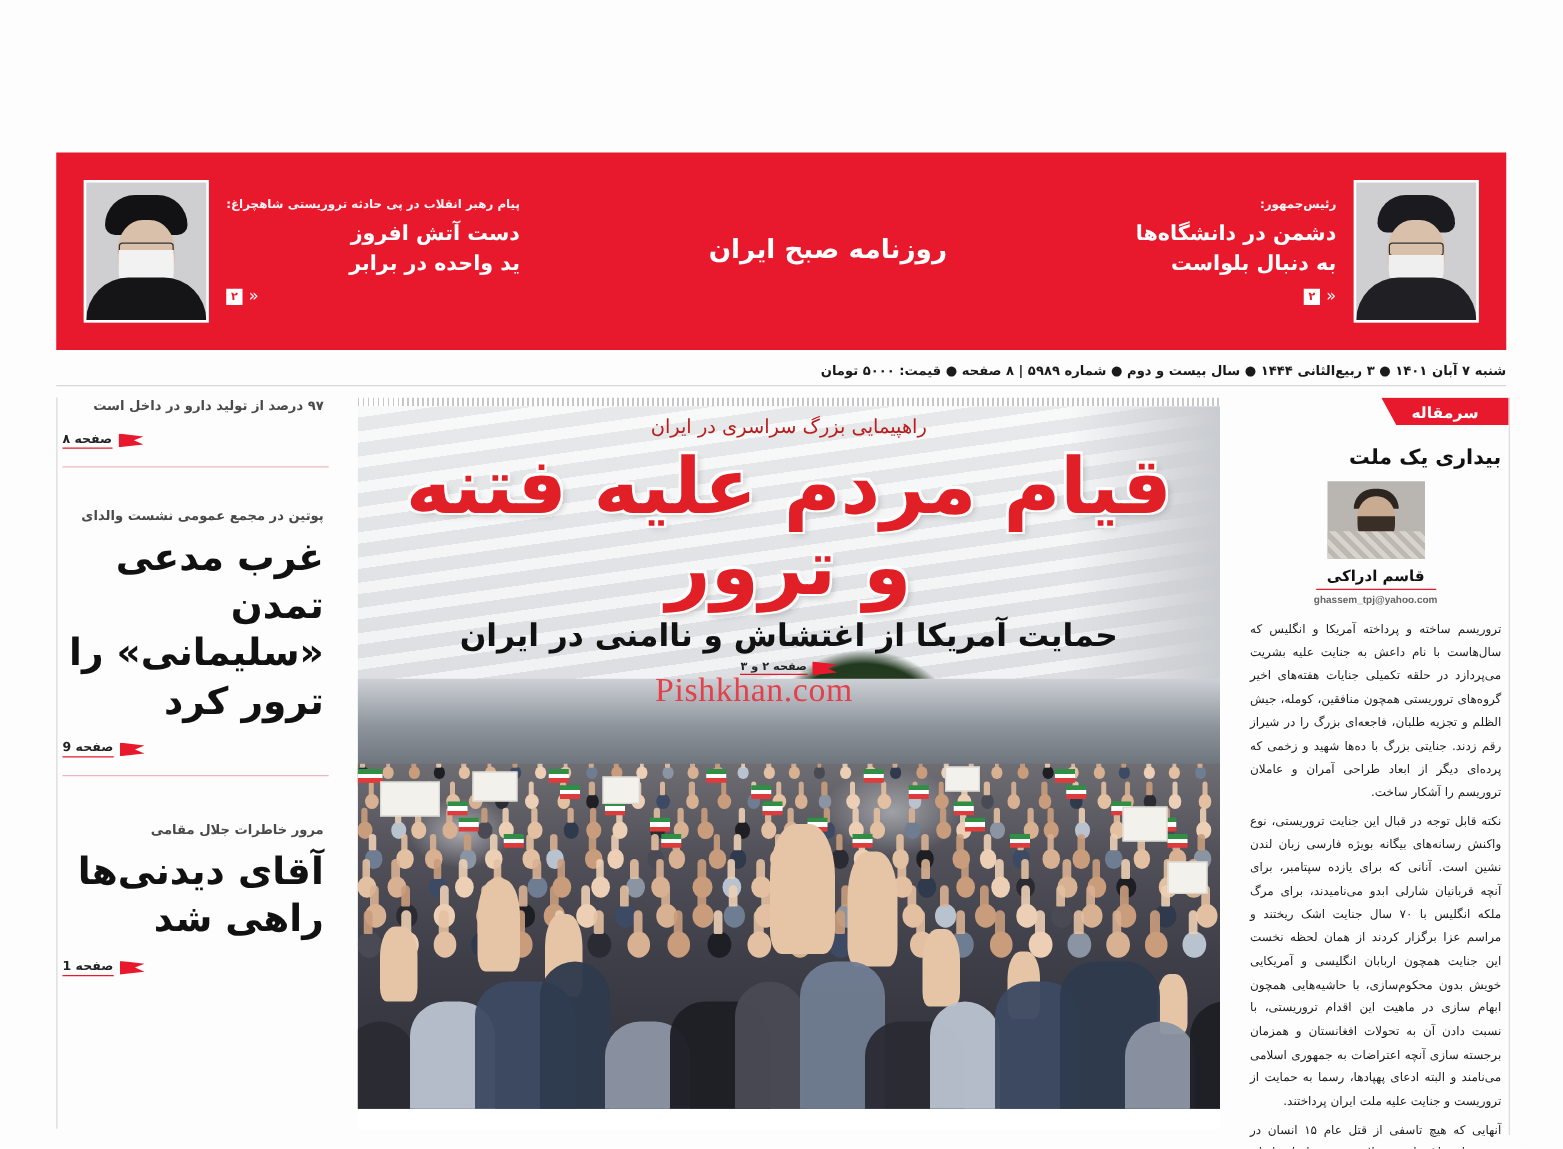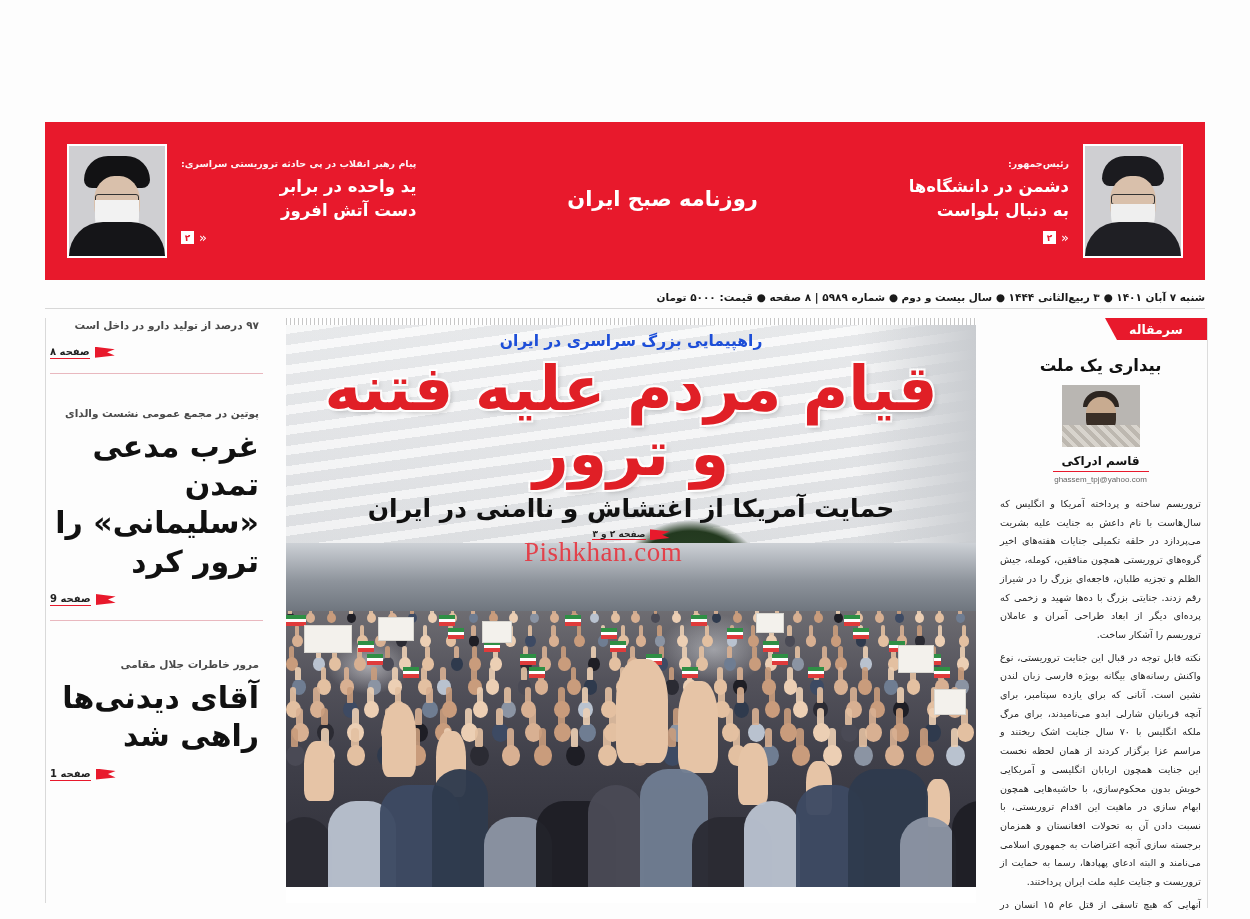--- a/index.html
+++ b/index.html
@@ -183,21 +183,21 @@
   .hand{
     position:absolute;background:#e6c4a6;border-radius:40% 40% 18% 18%;
   }
 
   
   .headline-block{
     position:absolute;left:0;top:14px;width:100%;text-align:center;
     padding:0 18px;box-sizing:border-box;
   }
   .hl-kicker{
-    font-size:15.5px;font-weight:700;color:#1d4ed8;margin-bottom:6px;
+    font-size:15.5px;font-weight:400;color:#b91c1c;margin-bottom:6px;
   }
   .hl-main{
     font-size:62px;font-weight:700;color:#e01f26;line-height:1.05;
     letter-spacing:-2px;
     text-shadow:
       2px 2px 0 rgba(255,255,255,.85),
       -2px -2px 0 rgba(255,255,255,.85),
       2px -2px 0 rgba(255,255,255,.85),
       -2px 2px 0 rgba(255,255,255,.85),
       3px 3px 5px rgba(0,0,0,.18);
@@ -226,21 +226,21 @@
     border-right:1px solid #dcdcdc;box-sizing:border-box;padding:0 6px 0 4px;
     text-align:right;
   }
   .ed-badge{
     position:relative;margin:0 -6px 0 auto;width:102px;height:22px;
     background:#e8192c;color:#fff;font-size:12.5px;font-weight:700;
     display:flex;align-items:center;justify-content:center;
     clip-path:polygon(0 0,100% 0,100% 100%,12px 100%);
   }
   .ed-title{
-    font-size:16.5px;font-weight:700;color:#111;text-align:center;
+    font-size:16.5px;font-weight:700;color:#111;text-align:right;
     margin:16px 0 10px;
   }
   .ed-photo{
     width:78px;height:62px;margin:0 auto;background:#b9b6b2;position:relative;overflow:hidden;
   }
   .ed-photo .ph-face{
     position:absolute;left:50%;top:12px;transform:translateX(-50%);
     width:30px;height:34px;border-radius:48%;background:#c8ab90;
   }
   .ed-photo .ph-hair{
@@ -256,20 +256,21 @@
     width:78px;height:22px;background:repeating-linear-gradient(45deg,#d8d4cd 0 4px,#bdb8b0 4px 8px);
   }
   .ed-author{
     text-align:center;font-size:12px;font-weight:700;color:#111;
     margin-top:7px;padding-bottom:3px;border-bottom:1px solid #e8192c;
     width:96px;margin-left:auto;margin-right:auto;
   }
   .ed-email{
     text-align:center;font-size:8px;color:#666;margin-top:3px;direction:ltr;
     font-family:"Liberation Sans",sans-serif;
+    font-weight:bold;
   }
   .ed-body{
     margin-top:11px;font-size:9.6px;line-height:1.95;color:#1e1e1e;
     text-align:justify;text-justify:inter-word;
   }
   .ed-body p{margin:0 0 4px;}
 </style>
 </head>
 <body>
 
@@ -295,23 +296,23 @@
         </div>
       </div>
     </div>
 
     <div class="title-wrap">
       <div class="title-sub">روزنامه صبح ایران</div>
     </div>
 
     <div style="display:flex;align-items:center;gap:14px;">
       <div class="teaser right" style="text-align:right;">
-        <div class="kicker">پیام رهبر انقلاب در پی حادثه تروریستی سراسری:</div>
+        <div class="kicker">پیام رهبر انقلاب در پی حادثه تروریستی شاهچراغ:</div>
+        <div class="line">دست آتش افروز</div>
         <div class="line">ید واحده در برابر</div>
-        <div class="line">دست آتش افروز</div>
         <div class="pagebox" style="justify-content:flex-end;">
           <span class="chev">«</span>
           <span class="pagechip">۲</span>
         </div>
       </div>
       <div class="portrait khamenei">
         <div class="turban"></div>
         <div class="face"></div>
         <div class="glasses"></div>
         <div class="beard"></div>

